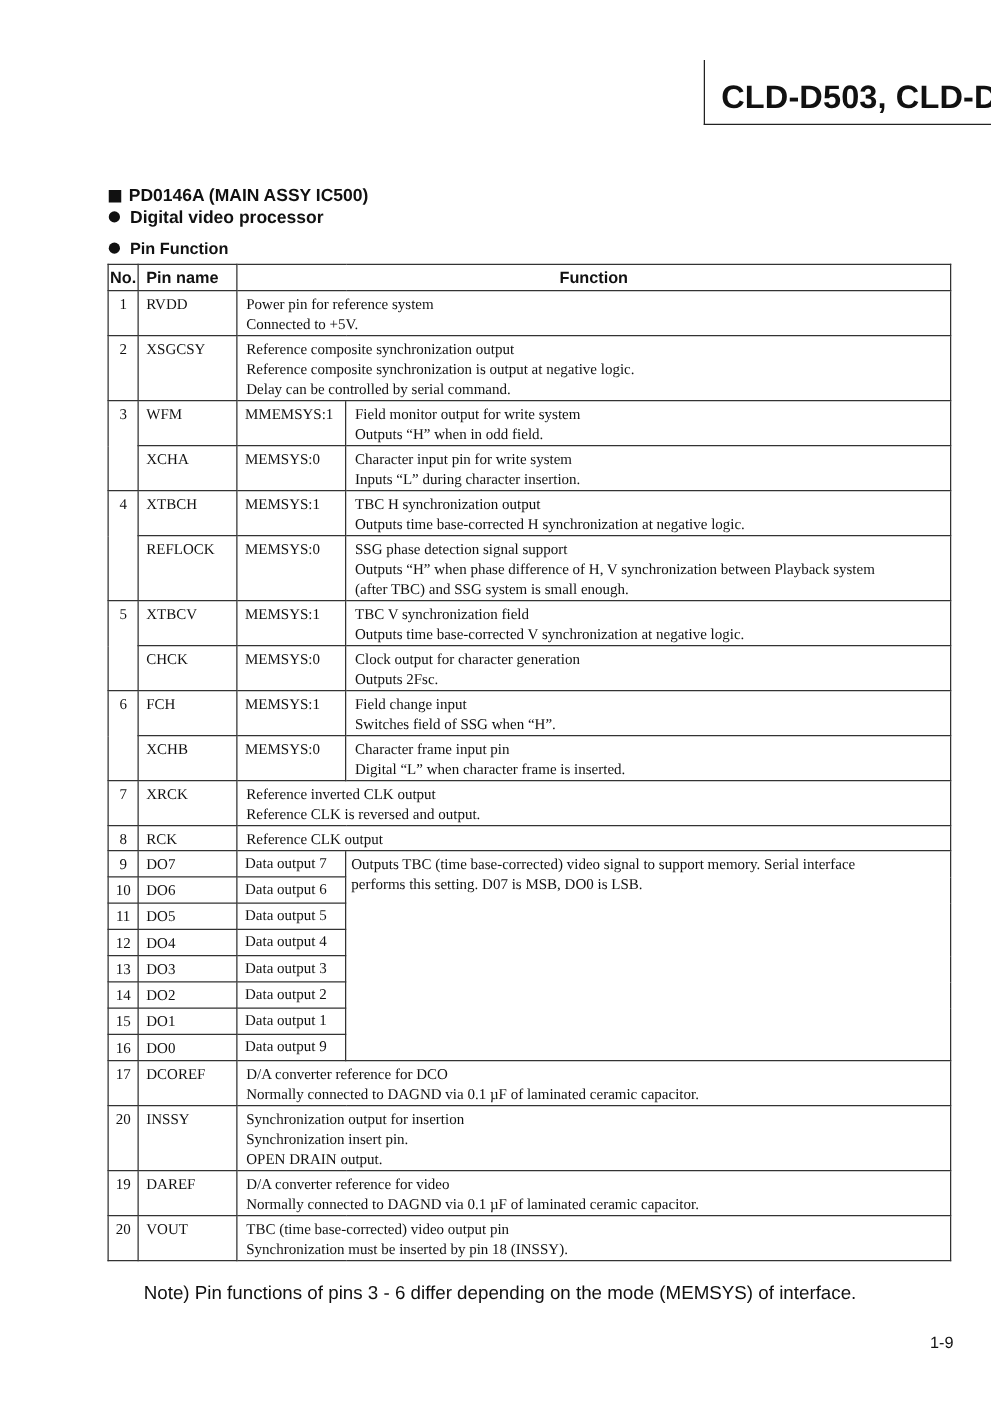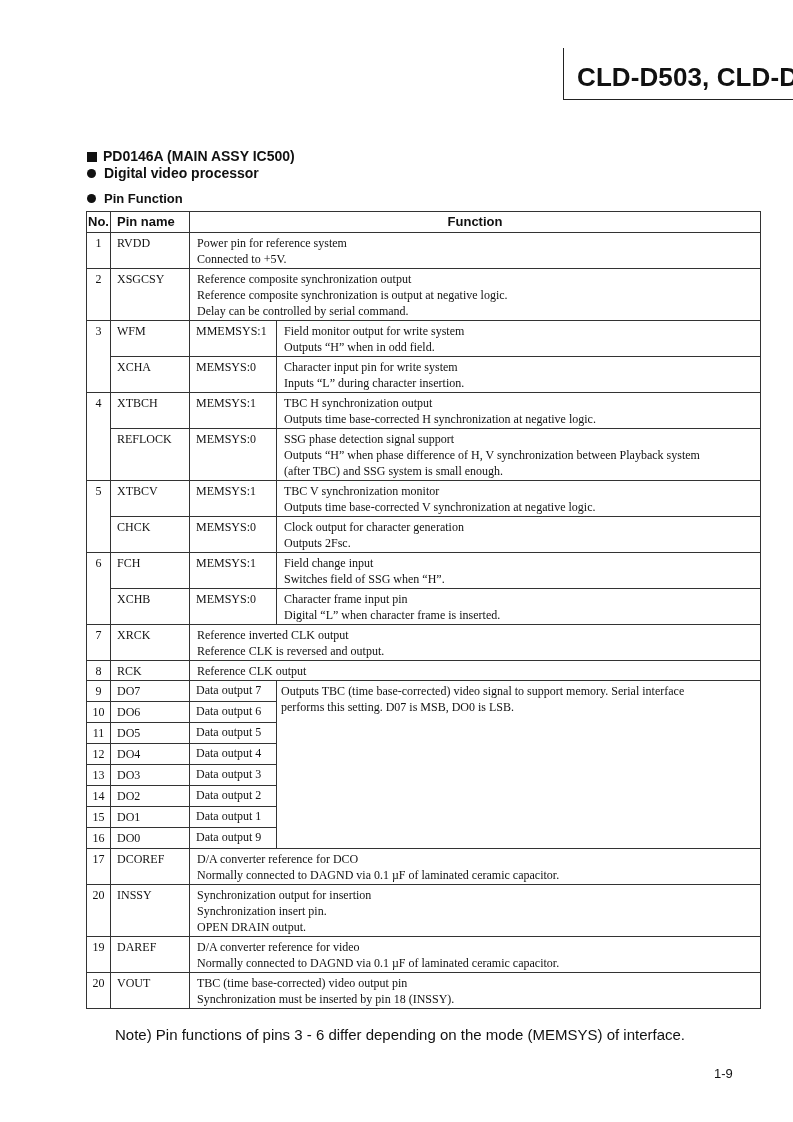--- a/index.html
+++ b/index.html
@@ -24,21 +24,21 @@
   td { font-family: "Liberation Serif", "DejaVu Serif", serif; font-size: 12px; line-height: 16px; }
   td.no { text-align: center; padding-top: 2px; }
   td.name { padding-left: 6px; padding-top: 2px; }
   td.mode { padding-left: 6px; padding-top: 2px; }
   td.fn { padding-left: 7px; padding-top: 2px; padding-bottom: 1px; }
   td.dout { padding: 1px 0 0 6px; height: 19px; font-size: 12px; white-space: nowrap; }
   td.shared { padding-left: 4px; padding-top: 2px; border-bottom: none; }
   .line { display: block; white-space: nowrap; }
 
   #note { position: absolute; left: 87px; top: 1026px; font-size: 15px; white-space: nowrap; padding-left: 28px; }
-  #page-number { position: absolute; left: 714px; top: 1066px; font-size: 13px; white-space: nowrap; }
+  #page-number { position: absolute; left: 744px; top: 1066px; font-size: 13px; white-space: nowrap; }
 </style>
 </head>
 <body>
 
 <div id="header-rule-v"></div>
 <div id="header-rule-h"></div>
 <div id="model-title" class="sans">CLD-D503, CLD-D57(</div>
 
 <div id="section-title" class="sans">
   <span class="sq"></span><span>PD0146A (MAIN ASSY IC500)</span>
@@ -116,21 +116,21 @@
             <span class="line">SSG phase detection signal support</span>
             <span class="line">Outputs “H” when phase difference of H, V synchronization between Playback system</span>
             <span class="line">(after TBC) and SSG system is small enough.</span>
           </td>
         </tr>
         <tr>
           <td class="no" rowspan="2">5</td>
           <td class="name">XTBCV</td>
           <td class="mode">MEMSYS:1</td>
           <td class="fn">
-            <span class="line">TBC V synchronization monitor</span>
+            <span class="line">TBC V synchronization field</span>
             <span class="line">Outputs time base-corrected V synchronization at negative logic.</span>
           </td>
         </tr>
         <tr>
           <td class="name">CHCK</td>
           <td class="mode">MEMSYS:0</td>
           <td class="fn">
             <span class="line">Clock output for character generation</span>
             <span class="line">Outputs 2Fsc.</span>
           </td>

